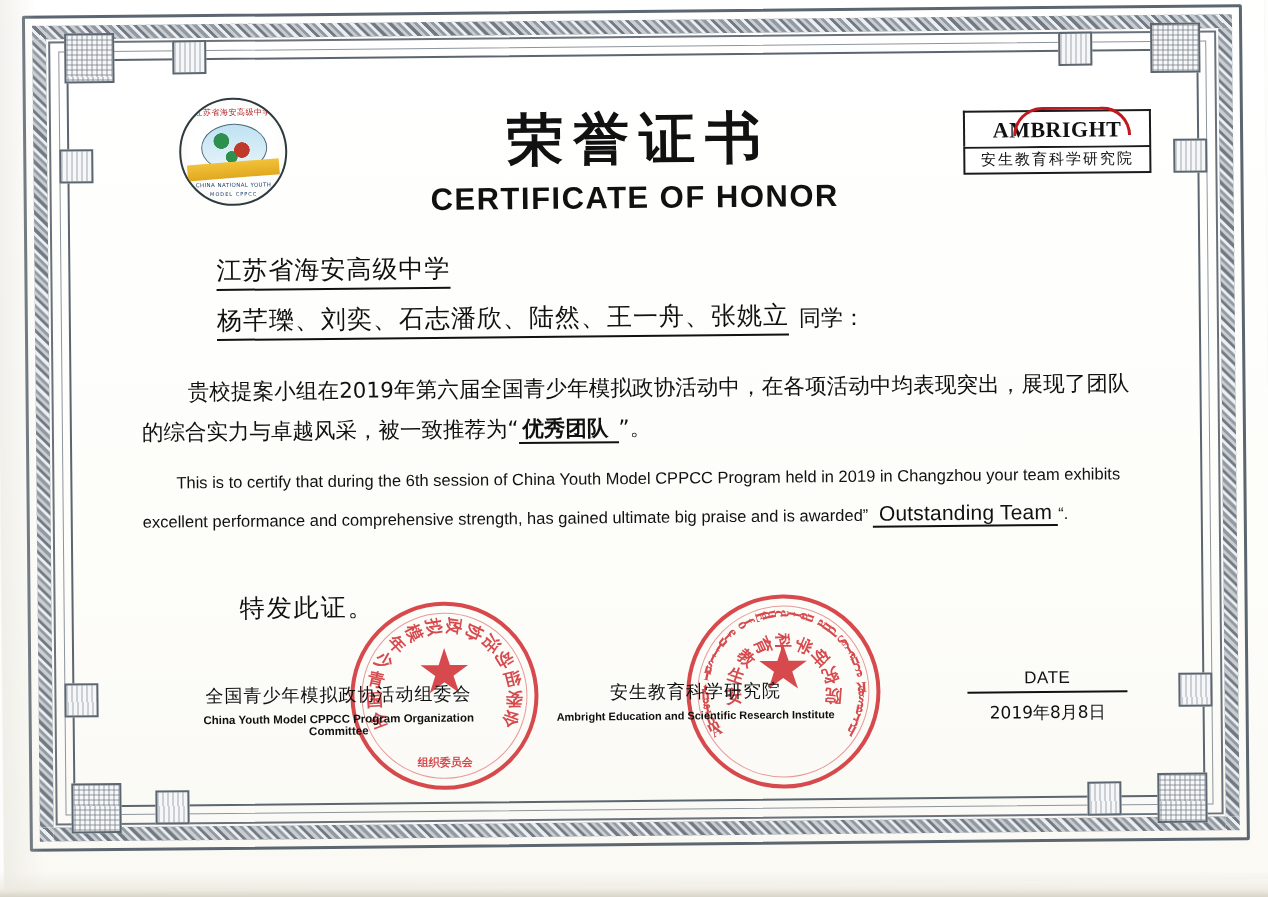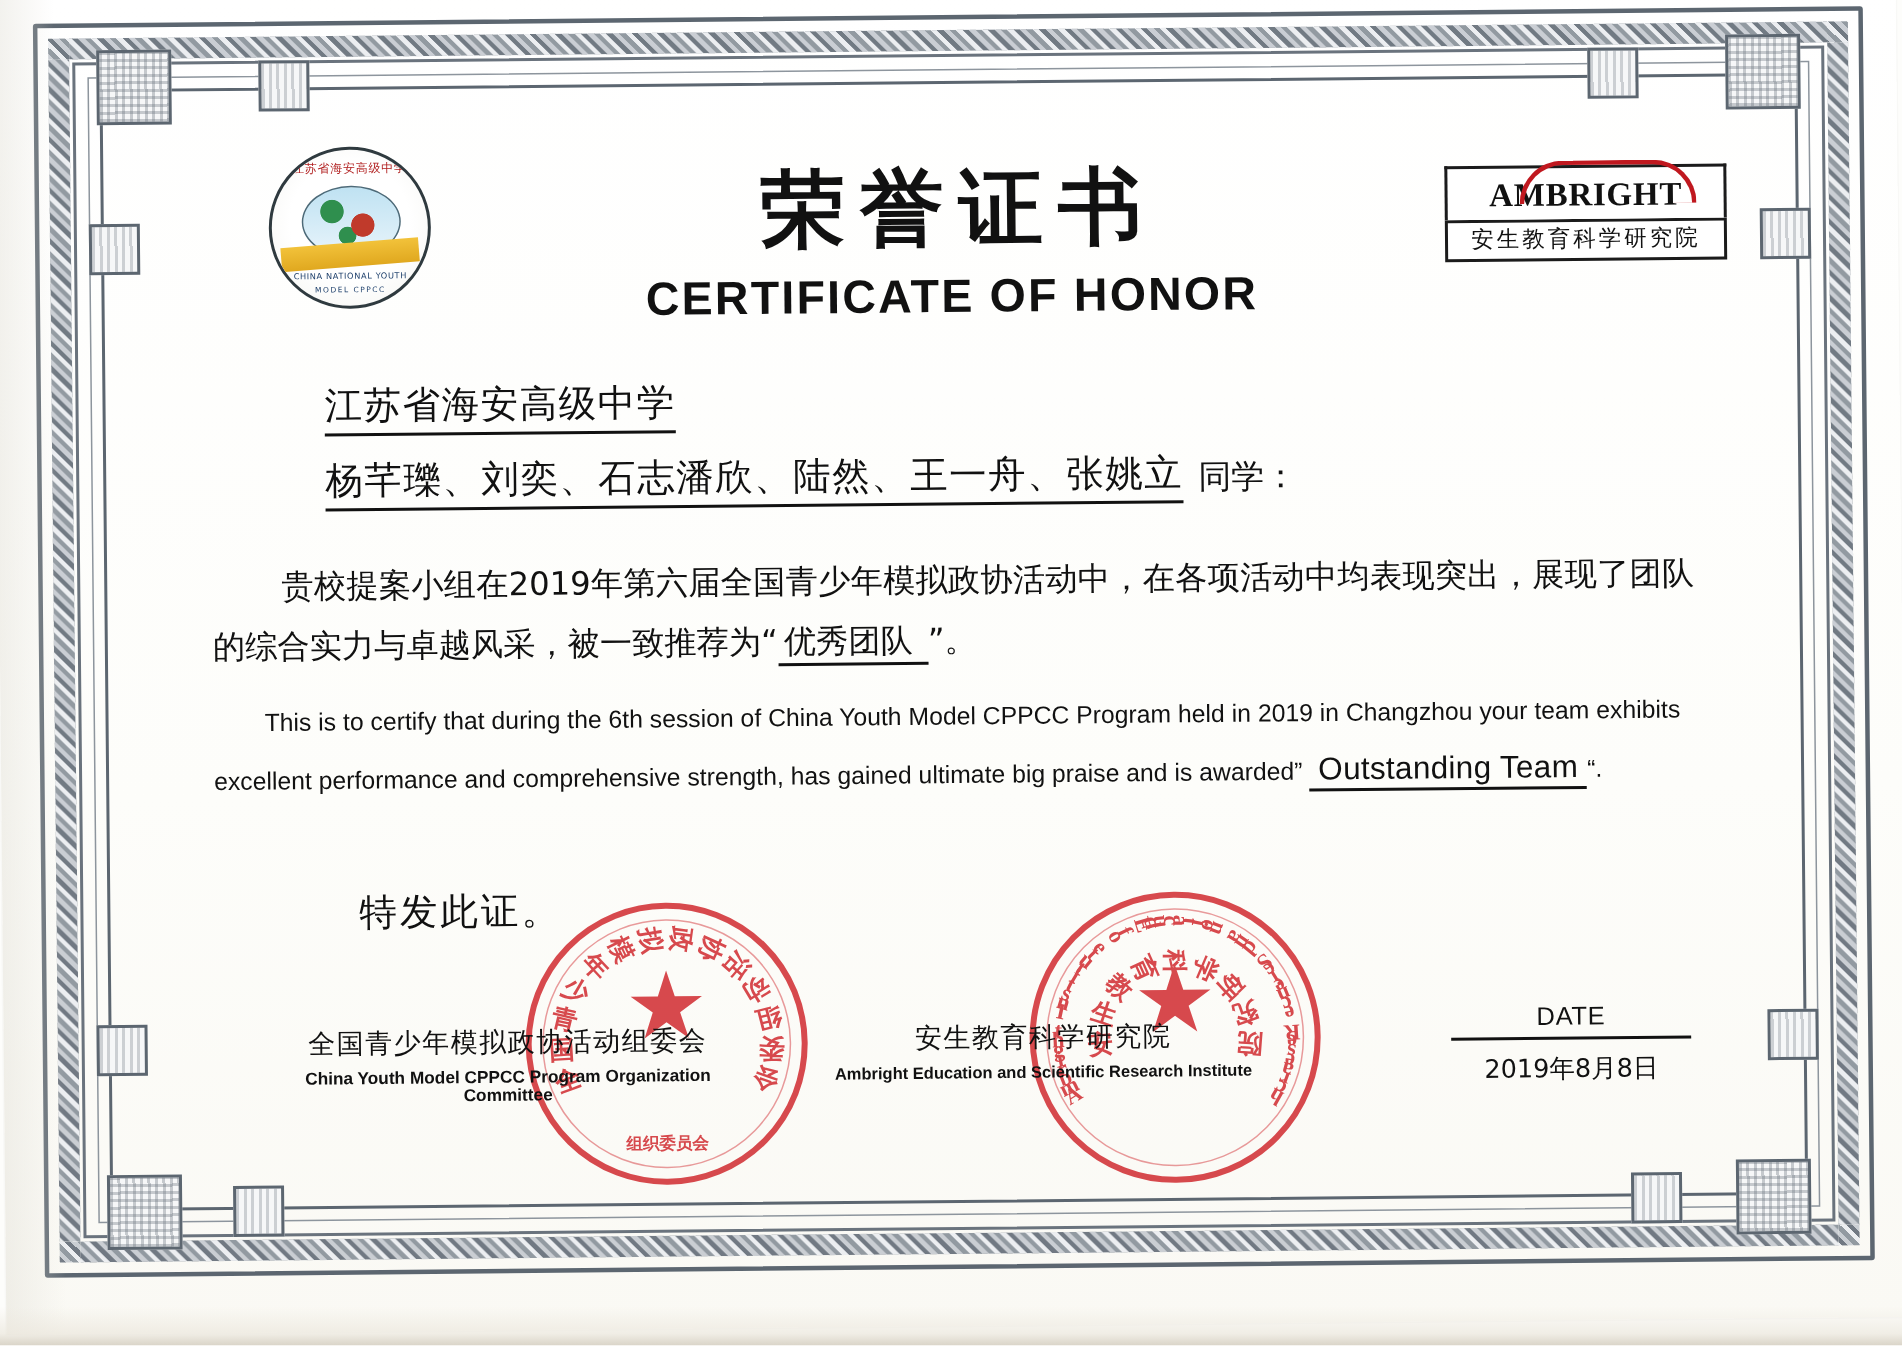--- a/index.html
+++ b/index.html
@@ -315,21 +315,21 @@
     font-family: "DejaVu Sans", sans-serif;
     font-size: 21.5px;
     line-height: 40px;
     color: #111;
     text-align: justify;
   }
   .body-cn .indent { display: inline-block; width: 46px; }
   .award-cn {
     border-bottom: 2px solid #111;
     padding: 0 10px 1px 4px;
-    font-weight: 400;
+    font-weight: 700;
   }
 
   .body-en {
     position: absolute;
     left: 52px;
     right: 48px;
     top: 388px;
     font-family: "Liberation Sans", sans-serif;
     font-size: 16.5px;
     line-height: 37px;

